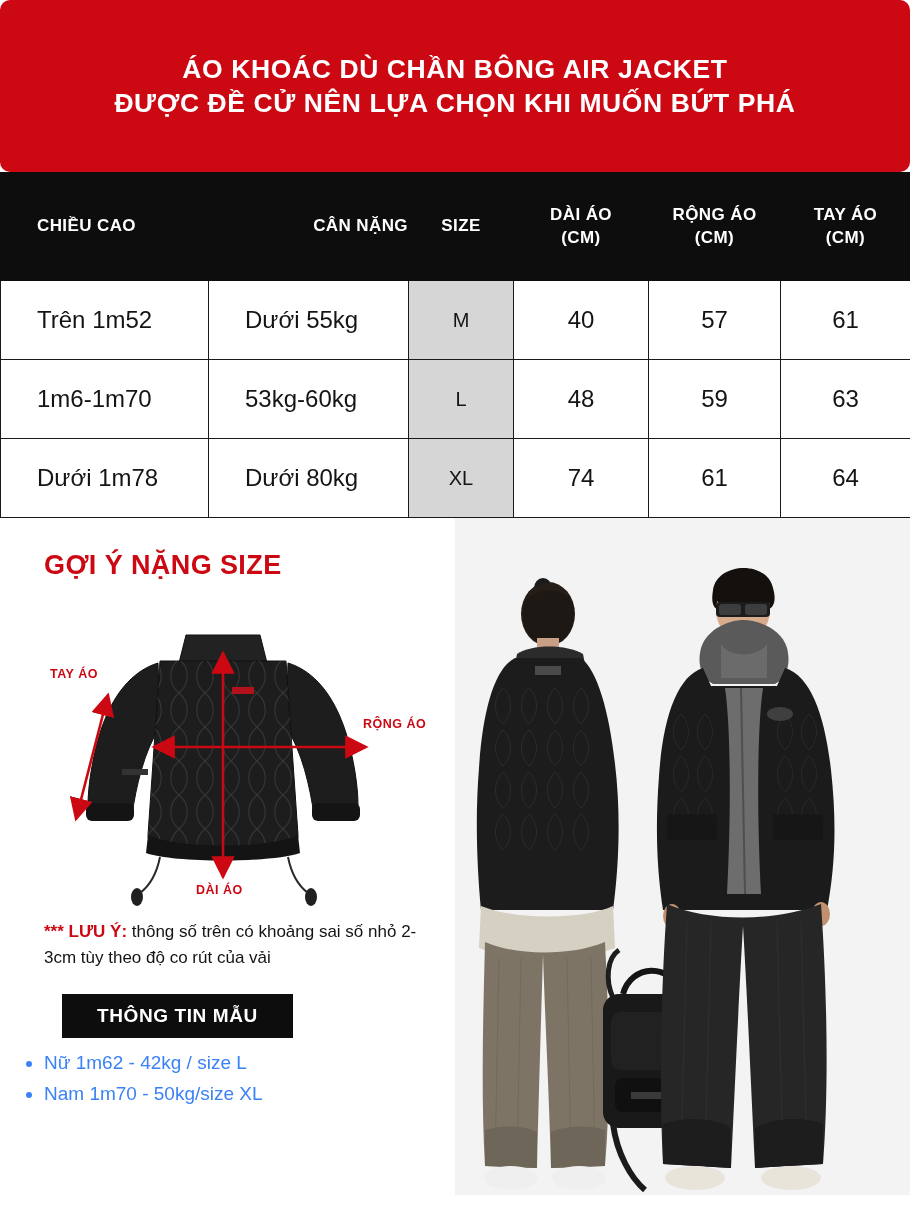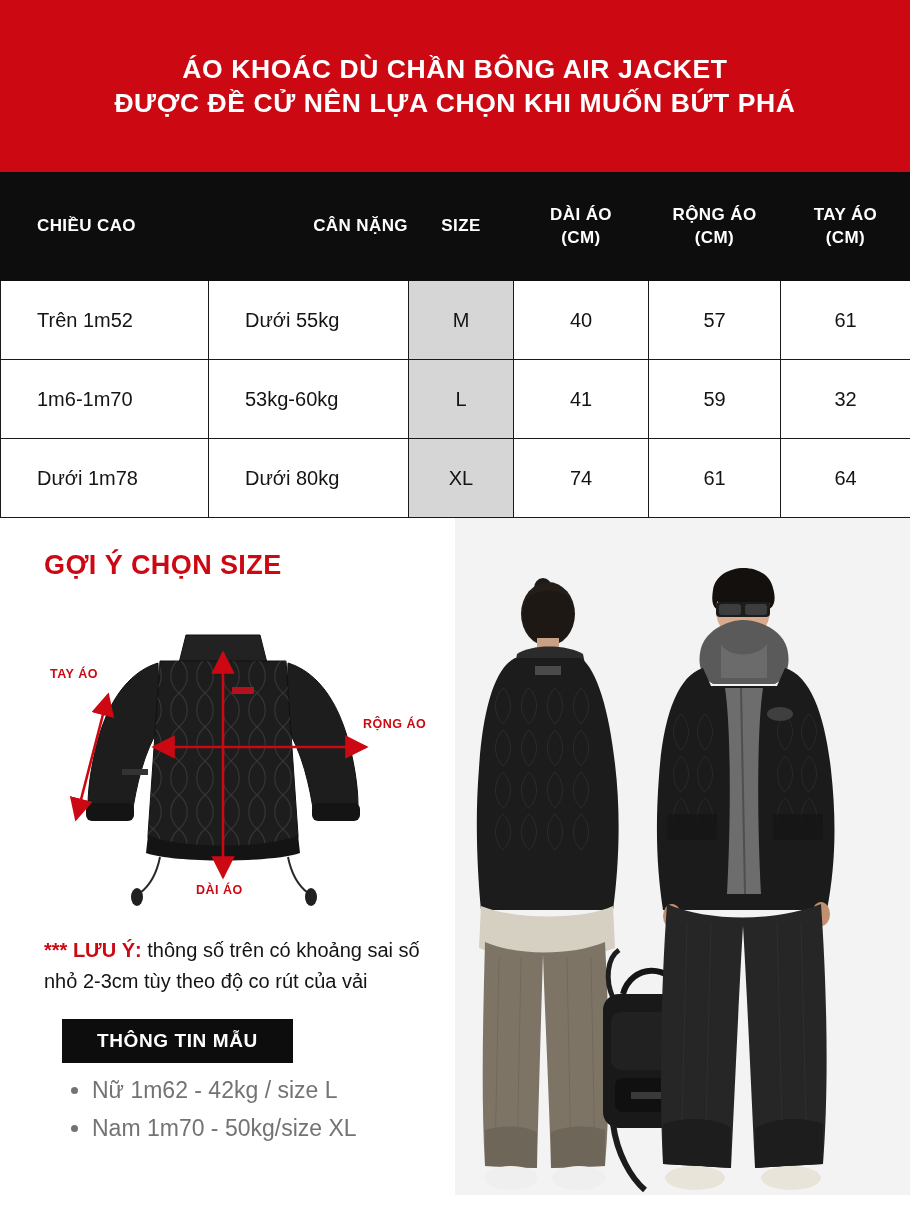--- a/index.html
+++ b/index.html
@@ -14,20 +14,21 @@
 
   
   .header {
     background: #cc0813;
     height: 172px;
     display: flex;
     flex-direction: column;
     align-items: center;
     justify-content: center;
     padding: 0 20px;
+    border-radius: 10px;
   }
   .header-line {
     color: #ffffff;
     font-size: 26.5px;
     font-weight: bold;
     letter-spacing: 0.6px;
     line-height: 1.3;
     text-align: center;
     white-space: nowrap;
   }
@@ -50,21 +51,21 @@
     font-weight: bold;
     height: 108px;
     letter-spacing: 0.4px;
     line-height: 1.35;
     border-color: #0d0d0d;
   }
   .size-table thead th.col-h { text-align: left; padding-left: 36px; }
   .size-table thead th.col-w { text-align: right; padding-left: 36px; }
   .size-table tbody td {
     height: 79px;
-    font-size: 20px;
+    font-size: 24px;
     color: #141414;
     background: #ffffff;
   }
   .size-table tbody td.cell-size {
     background: #d6d6d6;
     font-size: 20px;
   }
   .size-table tbody td.left-cell { text-align: left; padding-left: 36px; }
   col.c1 { width: 208px; }
   col.c2 { width: 200px; }
@@ -112,43 +113,42 @@
     font-size: 12.5px;
     font-weight: bold;
     letter-spacing: 0.5px;
   }
   .lbl-tay { left: 14px; top: 76px; }
   .lbl-rong { left: 327px; top: 126px; }
   .lbl-dai { left: 160px; top: 292px; }
 
   
   .note {
-    margin-top: 24px;
-    font-size: 20px;
+    margin-top: 8px;
+    font-size: 17px;
     line-height: 1.55;
     color: #141414;
     max-width: 380px;
   }
   .note b { color: #cc0813; font-weight: bold; }
 
   .info-badge {
     display: inline-block;
     background: #0d0d0d;
     color: #ffffff;
     font-size: 19px;
     font-weight: bold;
     letter-spacing: 0.6px;
     padding: 11px 35px;
     margin: 22px 0 10px 18px;
   }
   .info-list {
-    margin-left: 48px;
-    font-size: 23px;
+    font-size: 19px;
     line-height: 1.55;
-    color: #737373;
+    color: #3b82f6;
   }
   .info-list li { margin-bottom: 2px; }
 
   .photo-svg { position: absolute; top: 0; left: 0; }
 </style>
 </head>
 <body>
 
 <div class="header">
   <div class="header-line">ÁO KHOÁC DÙ CHẦN BÔNG AIR JACKET</div>
@@ -189,39 +189,39 @@
       <td class="left-cell">Dưới 55kg</td>
       <td class="cell-size">M</td>
       <td>40</td>
       <td>57</td>
       <td>61</td>
     </tr>
     <tr>
       <td class="left-cell">1m6-1m70</td>
       <td class="left-cell">53kg-60kg</td>
       <td class="cell-size">L</td>
-      <td>41</td>
+      <td>48</td>
       <td>59</td>
-      <td>32</td>
+      <td>63</td>
     </tr>
     <tr>
       <td class="left-cell">Dưới 1m78</td>
       <td class="left-cell">Dưới 80kg</td>
       <td class="cell-size">XL</td>
       <td>74</td>
       <td>61</td>
       <td>64</td>
     </tr>
   </tbody>
 </table>
 
 <div class="bottom">
 
   <div class="left-col">
-    <div class="hint-title">GỢI Ý CHỌN SIZE</div>
+    <div class="hint-title">GỢI Ý NẶNG SIZE</div>
 
     <div class="diagram">
       <svg width="410" height="320" viewBox="0 0 410 320">
         <defs>
           <pattern id="quilt" width="26" height="34" patternUnits="userSpaceOnUse">
             <path d="M13 0 C 24 9, 24 25, 13 34 C 2 25, 2 9, 13 0 Z" fill="none" stroke="#3a3a3a" stroke-width="1.1"></path>
           </pattern>
           <marker id="arrowR" markerWidth="9" markerHeight="9" refX="8" refY="4.5" orient="auto">
             <path d="M0,0 L9,4.5 L0,9 Z" fill="#cc0813"></path>
           </marker>

